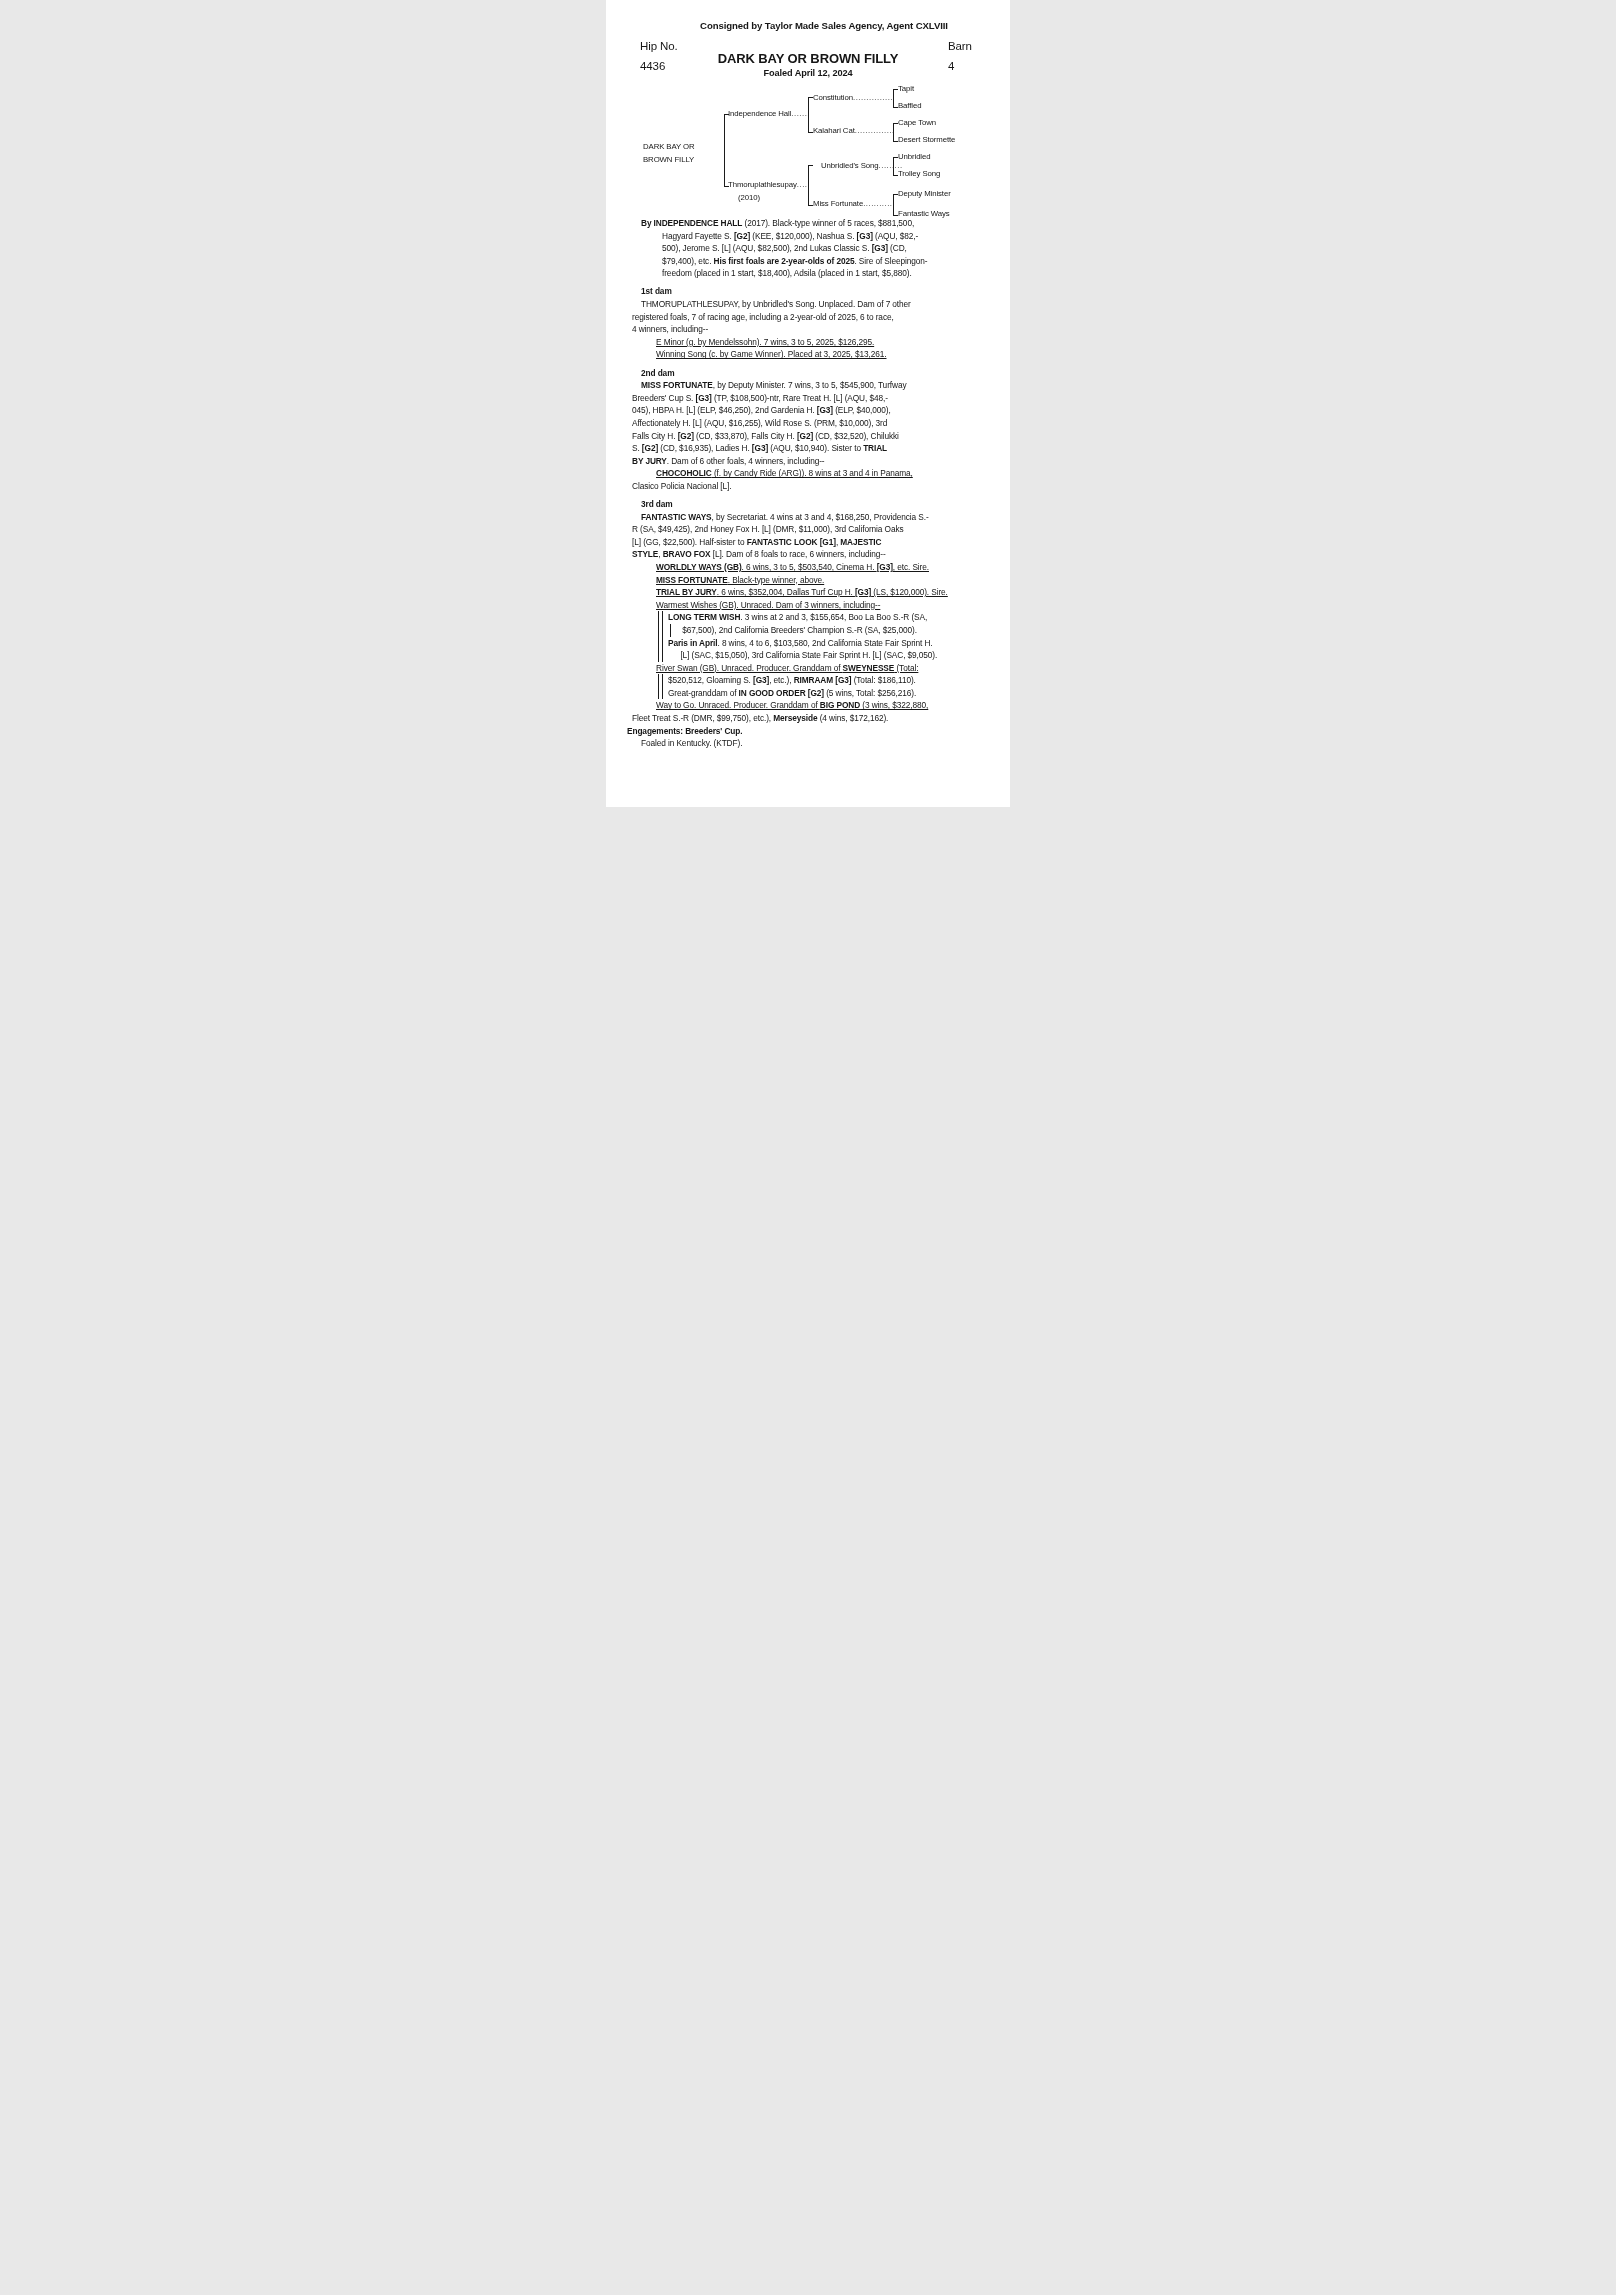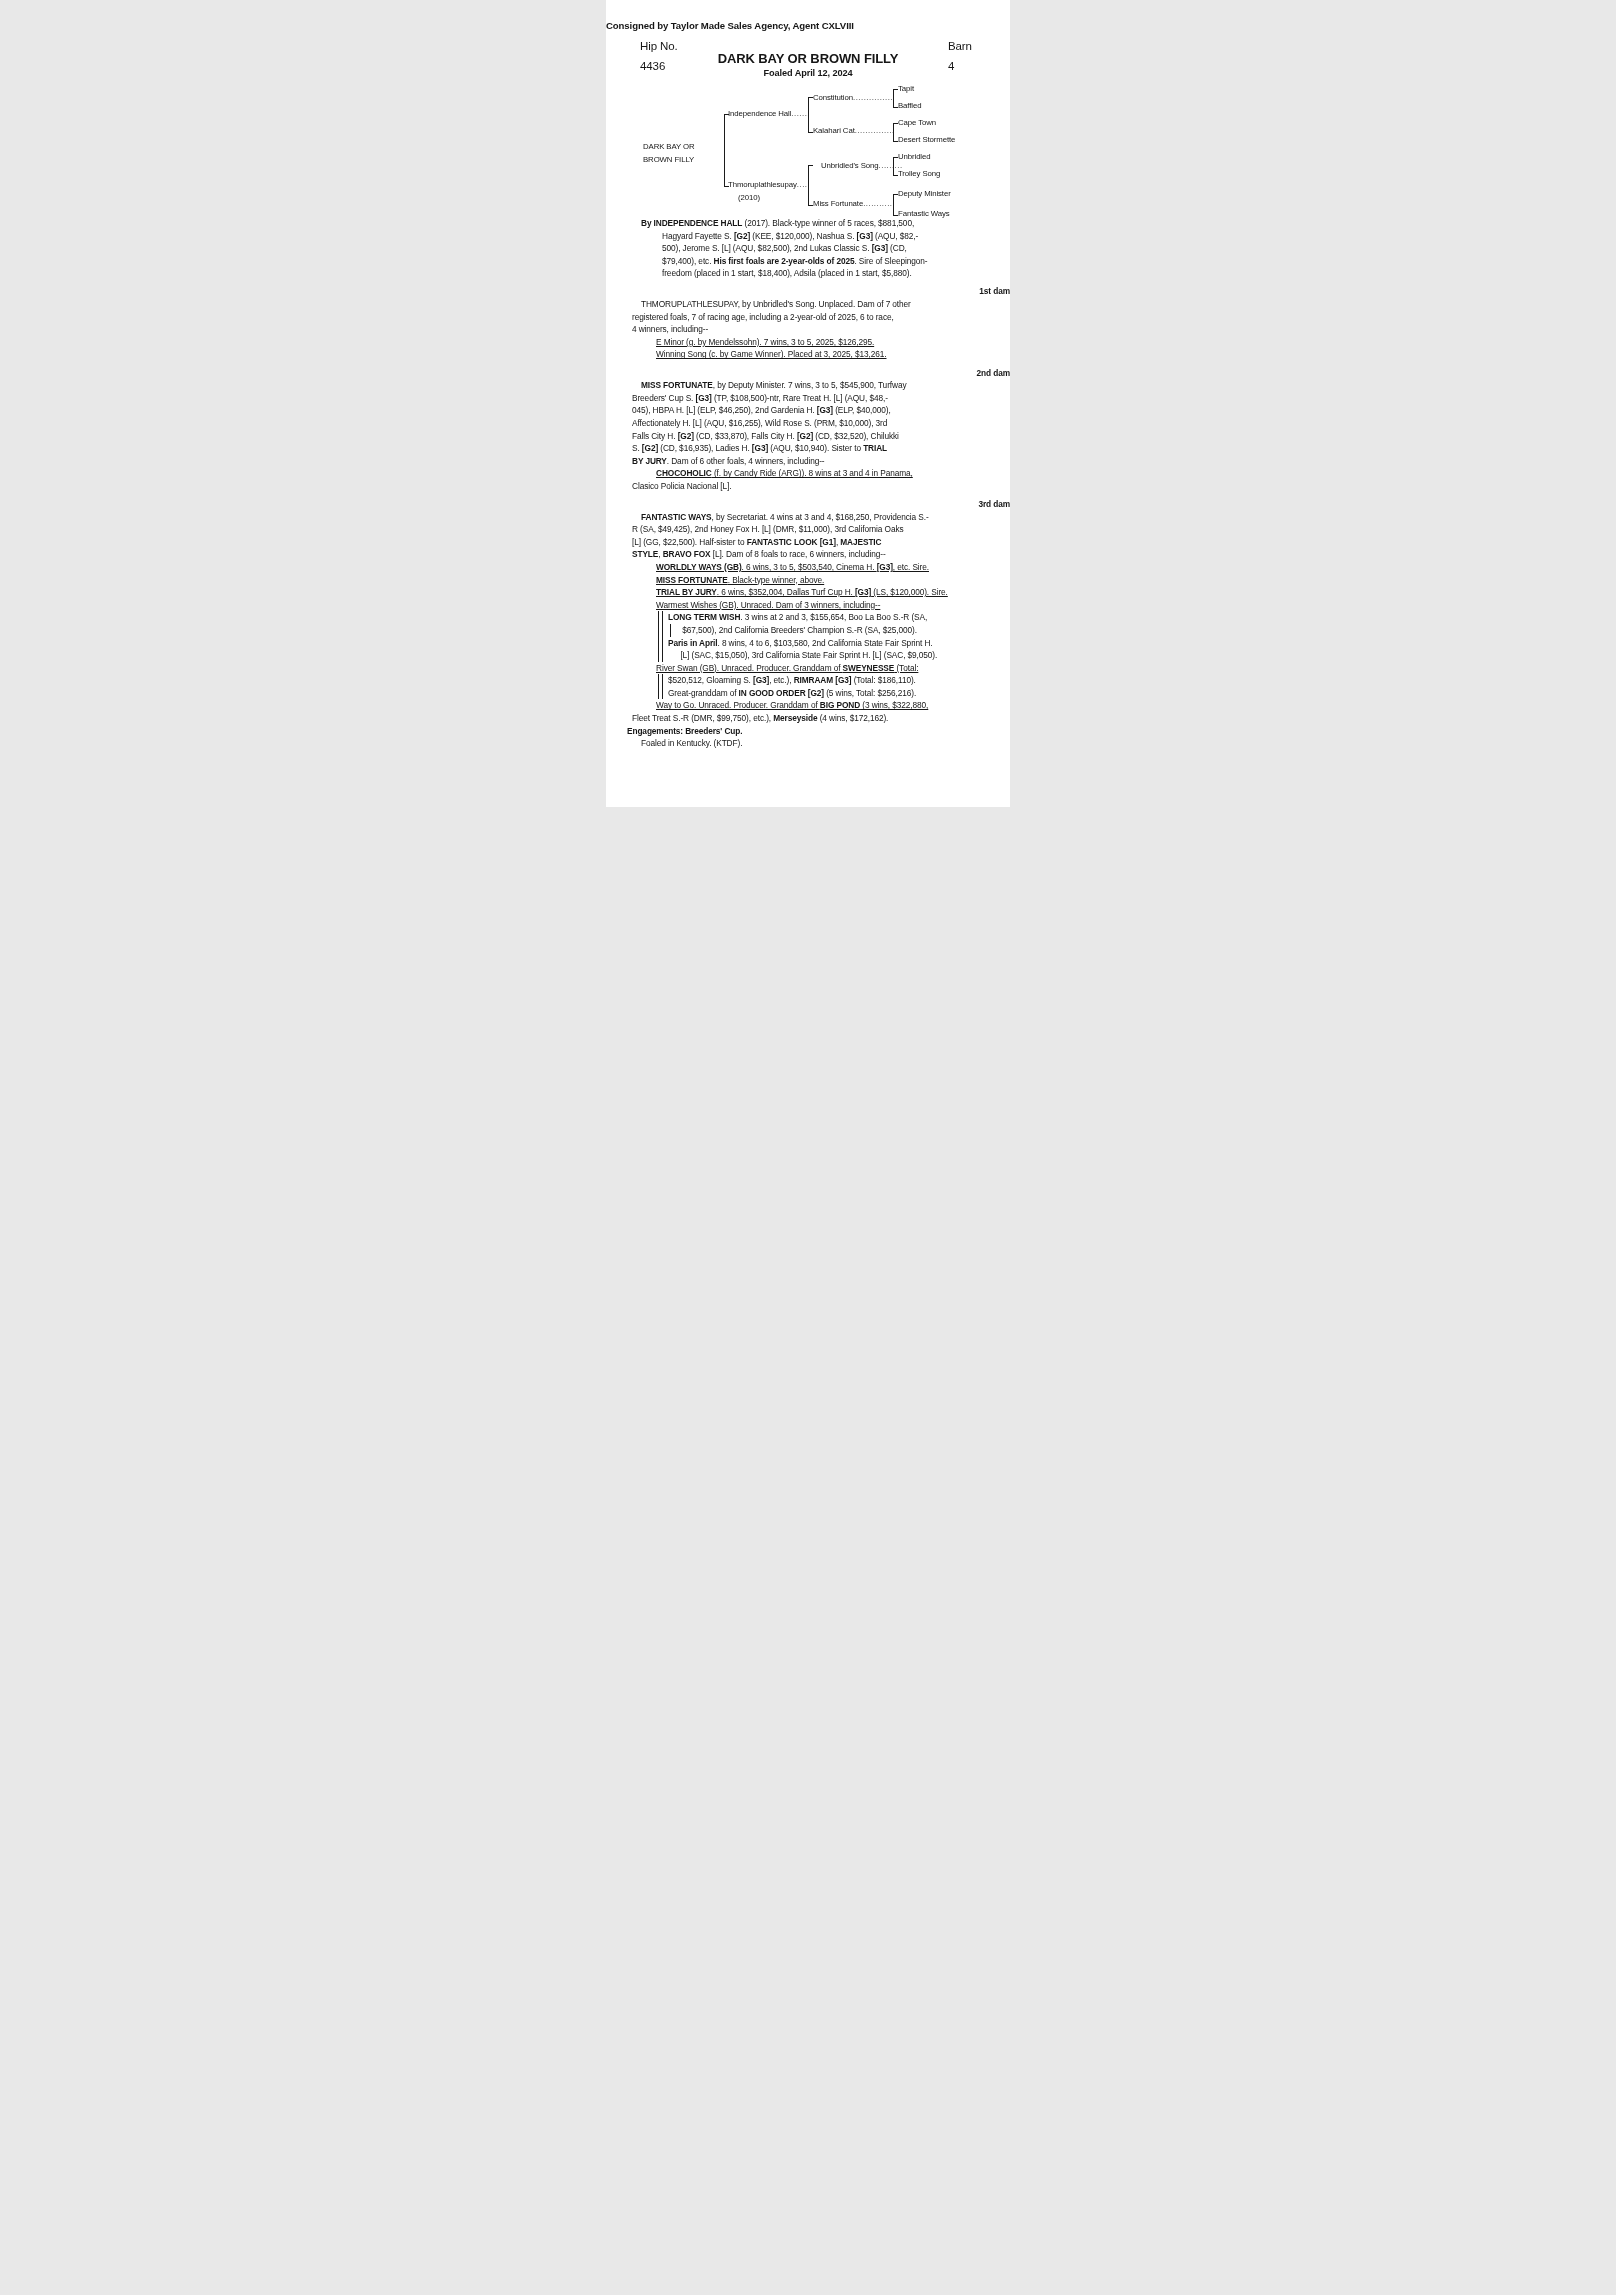--- a/index.html
+++ b/index.html
@@ -2,21 +2,21 @@
 <html style="font-size:7.3px"><head>
 <meta charset="utf-8">
 <style>
   html,body{margin:0;padding:0;background:#e8e8e8;}
   .page{
     position:relative;width:404px;height:807px;margin:0 auto;
     background:#ffffff;color:#161616;overflow:hidden;
     font-family:"Liberation Sans",sans-serif;letter-spacing:-0.1px;
   }
   
-  .consignor{position:absolute;top:20px;left:0;width:100%;
+  .consignor{position:absolute;top:20px;left:16px;width:100%;text-align:center;
     font-size:9.6px;font-weight:bold;}
   .hip-block{position:absolute;left:34px;top:40px;font-size:11.5px;font-weight:normal;line-height:13px;}
   .hip-block .num{margin-top:7.3px;}
   .barn-block{position:absolute;right:33px;top:40px;width:29px;text-align:left;
     font-size:11.5px;font-weight:normal;line-height:13px;}
   .barn-block .num{margin-top:7.3px;}
   .title{position:absolute;top:51px;left:0;width:100%;text-align:center;
     font-size:13px;font-weight:bold;letter-spacing:-0.1px;}
   .foaled{position:absolute;top:68px;left:0;width:100%;text-align:center;
     font-size:9.2px;font-weight:bold;}
@@ -48,21 +48,21 @@
   .br-2b{left:202px;top:165px;height:39px;}
   .br-3a{left:287px;top:89px;height:16.5px;}
   .br-3b{left:287px;top:123px;height:16.5px;}
   .br-3c{left:287px;top:157px;height:17px;}
   .br-3d{left:287px;top:194px;height:20px;}
   
   .bodytext{position:absolute;left:0;top:217px;width:100%;font-size:8.3px;}
   .line{line-height:12.6px;height:12.6px;white-space:nowrap;}
   .line .b{font-weight:bold;}
   .k-m   {padding-left:35px;}
-  .k-head{padding-left:35px;margin-top:5.5px;text-align:right;}
+  .k-head{padding-left:35px;margin-top:5.5px;}
   .k-eng {padding-left:21px;margin-top:0;}
   .k-cont2{padding-left:56px;}
   .k-cont{padding-left:26px;}
   .k-sub {padding-left:50px;text-decoration:underline;}
   .k-bars{padding-left:52px;}
   .vbar{display:inline-block;width:0;height:12.6px;vertical-align:top;
     border-left:0.7px solid #1b1b1b;}
   .v1{margin-right:2.5px;}
   .v2{margin-right:5.5px;}
   .vi{margin-left:2.3px;margin-right:11px;}

